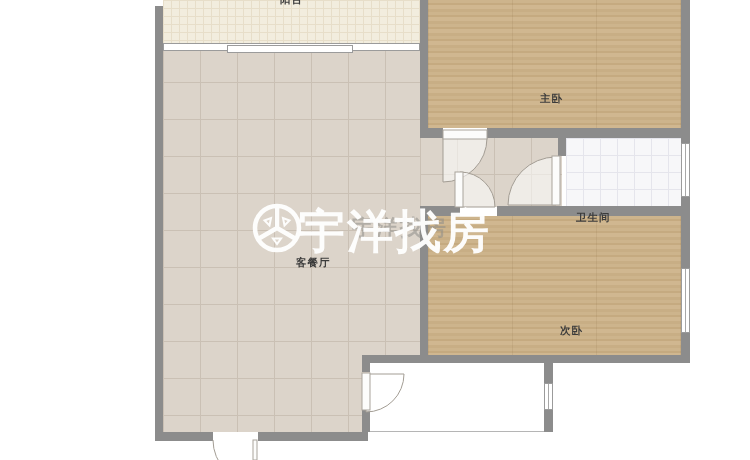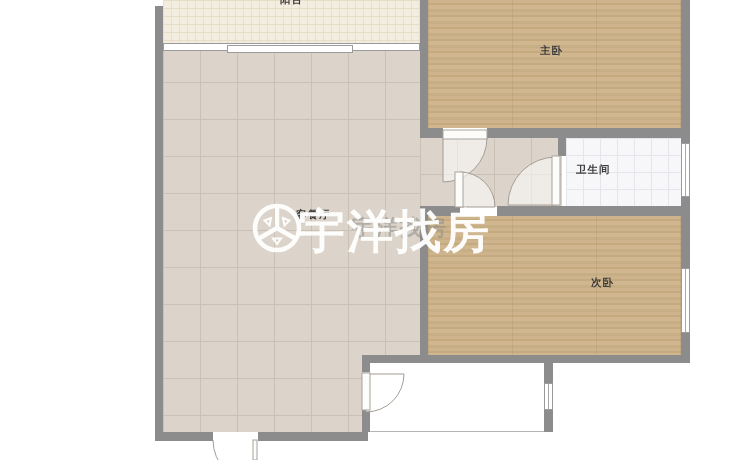--- a/index.html
+++ b/index.html
@@ -26,21 +26,21 @@
       repeating-linear-gradient(90deg,#e5e5ec 0 1px,transparent 1px 17px),
       repeating-linear-gradient(180deg,#e5e5ec 0 1px,transparent 1px 17px),
       #f7f7f9;}
   .floor-white{background:#fff;border-bottom:1px solid #b5b5b5;}
   .wall{position:absolute;background:#8c8c8c;}
   .window{position:absolute;box-sizing:border-box;border:1px solid #9b9b9b;
     background:linear-gradient(90deg,#fff 0 44%,#a8a8a8 44% 56%,#fff 56% 100%);}
   .window-h{position:absolute;box-sizing:border-box;border:1px solid #9b9b9b;
     background:linear-gradient(180deg,#fff 0 44%,#b0b0b0 44% 56%,#fff 56% 100%);}
   .room-label{position:absolute;font-size:10.5px;font-weight:bold;color:#3b3b3b;
-    letter-spacing:1px;white-space:nowrap;}
+    letter-spacing:1px;white-space:nowrap;margin-top:48px;}
   .balcony-label{position:absolute;left:117px;top:-7px;font-size:10.5px;font-weight:bold;
     color:#3b3b3b;letter-spacing:1px;}
   #doors{position:absolute;left:0;top:0;pointer-events:none;}
   .wm-echo{position:absolute;left:352px;top:213px;font-size:22px;font-weight:bold;
     color:#8f8e8a;opacity:.55;letter-spacing:2px;white-space:nowrap;}
   .wm-main{position:absolute;left:299px;top:201px;font-size:46px;font-weight:bold;
     color:#ffffff;opacity:.96;letter-spacing:2px;white-space:nowrap;}
   .wm-logo{position:absolute;left:249px;top:200px;opacity:.96;}
 </style>
 </head>
@@ -98,21 +98,21 @@
     <path d="M366,374 L404,374 A38,38 0 0 1 366,412 Z" fill="rgba(255,255,255,0.85)" stroke="#a39d94" stroke-width="1"></path>
     <rect x="362" y="373" width="8" height="37" fill="#fcfcfb" stroke="#a9a49c" stroke-width="1"></rect>
 
     <path d="M213,440 A43,43 0 0 0 256,483" fill="none" stroke="#a39d94" stroke-width="1"></path>
     <rect x="253" y="440" width="4" height="20" fill="#fcfcfb" stroke="#a9a49c" stroke-width="1"></rect>
   </svg>
 
   <span class="room-label" style="left:296px;top:208px">客餐厅</span>
   <span class="room-label" style="left:540px;top:44px">主卧</span>
   <span class="room-label" style="left:576px;top:163px">卫生间</span>
-  <span class="room-label" style="left:591px;top:276px">次卧</span>
+  <span class="room-label" style="left:560px;top:276px">次卧</span>
 
   <span class="wm-echo">宇洋找房</span>
   <svg class="wm-logo" width="56" height="56" viewBox="0 0 56 56">
     <circle cx="28" cy="28" r="22" fill="none" stroke="#ffffff" stroke-width="4.5"></circle>
     <path d="M28,28 L28,8 M28,28 L10.8,38 M28,28 L45.2,38" fill="none" stroke="#ffffff" stroke-width="4.5" stroke-linecap="round"></path>
     <path d="M15.5,20.5 L22,18 L20.5,25.5 Z" fill="none" stroke="#ffffff" stroke-width="2"></path>
     <path d="M40.5,20.5 L34,18 L35.5,25.5 Z" fill="none" stroke="#ffffff" stroke-width="2"></path>
     <path d="M28,44 L24,38.5 L32,38.5 Z" fill="none" stroke="#ffffff" stroke-width="2"></path>
   </svg>
   <span class="wm-main">宇洋找房</span>

